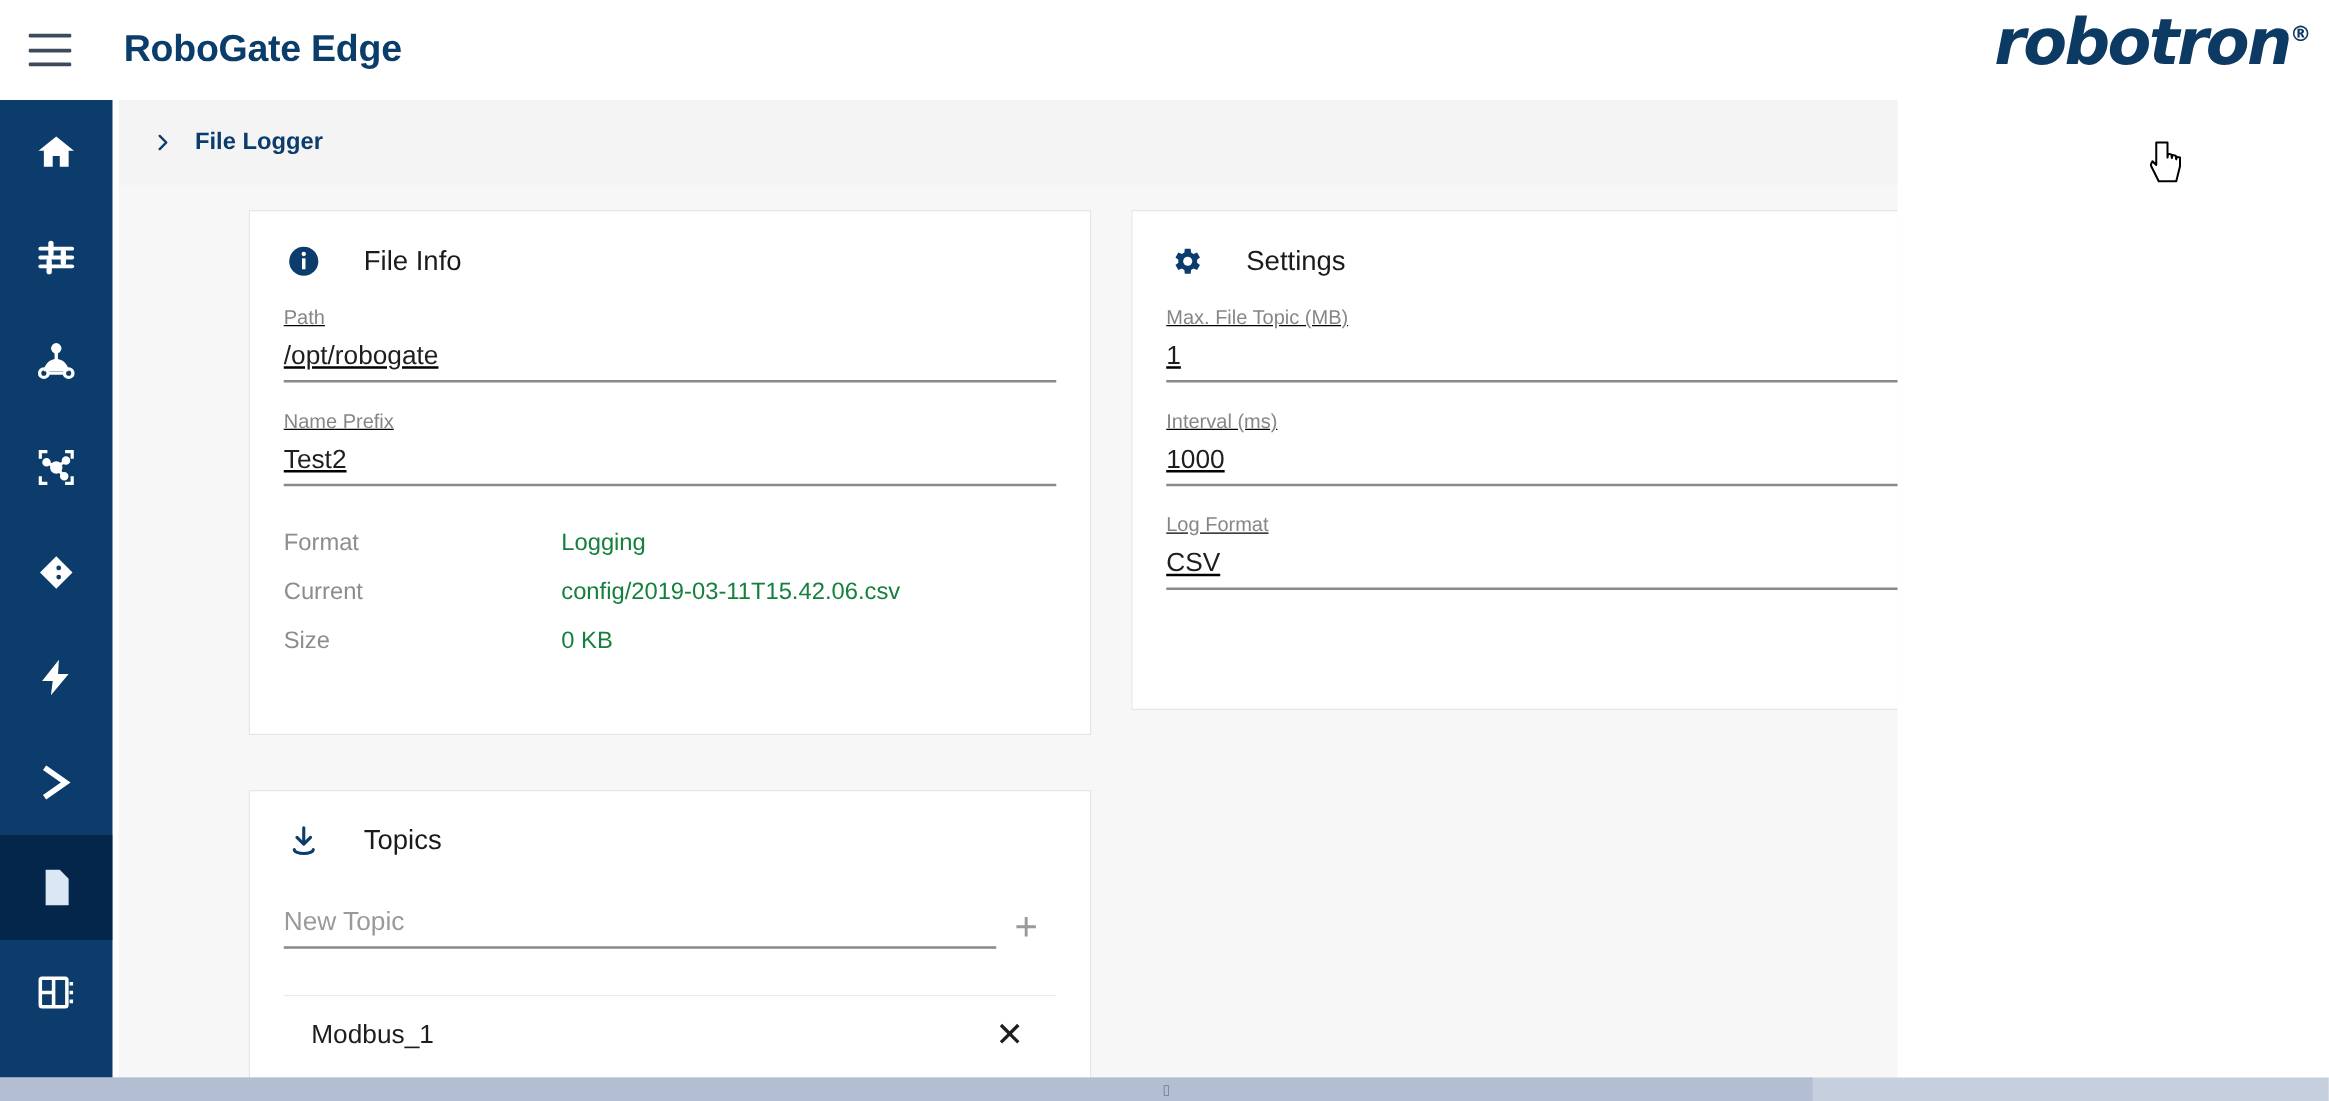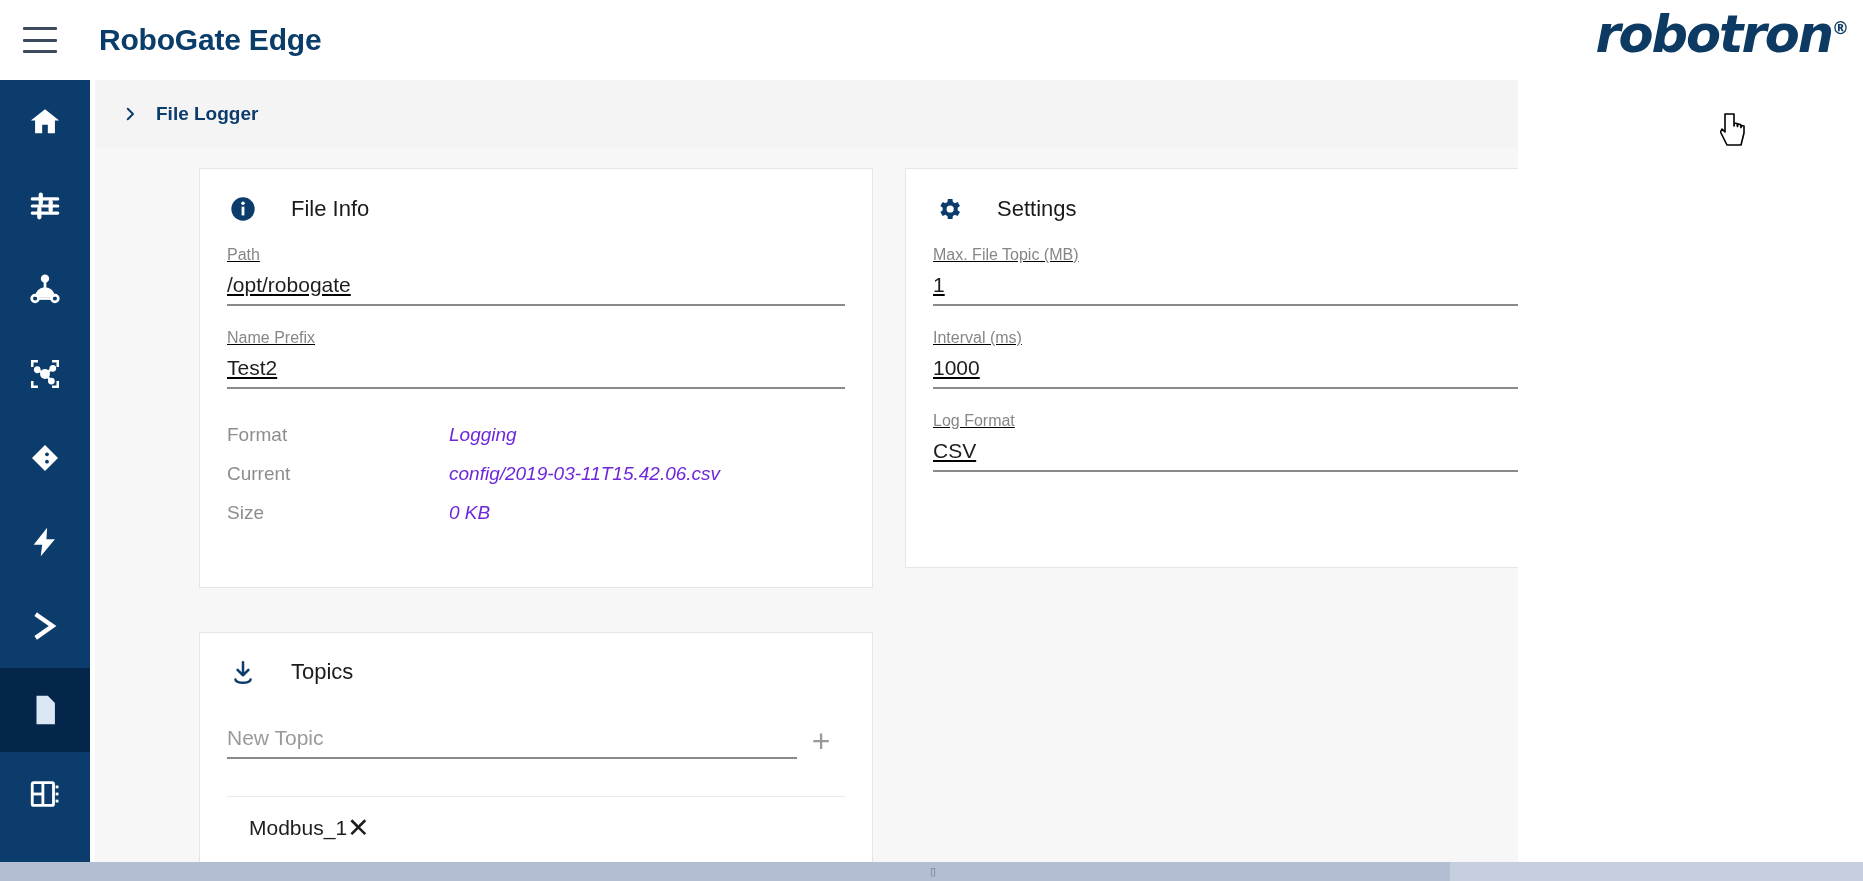--- a/index.html
+++ b/index.html
@@ -214,21 +214,21 @@
     border-top: 8px solid #4a4a4a;
   }
 
   .kv-list { margin: 26px 27px 0 27px; }
   .kv-row {
     display: flex;
     font-size: 19px;
     line-height: 39px;
   }
   .kv-key { width: 222px; color: #8d8d8d; }
-  .kv-val { color: #6d28d9; font-style: italic; }
+  .kv-val { color: #15803d; }
 
   
   .topic-add {
     margin: 36px 27px 0 27px;
     display: flex;
     align-items: flex-end;
   }
   .topic-input {
     flex: 1;
     font-size: 21px;
@@ -251,21 +251,21 @@
   .topic-divider {
     margin: 37px 27px 0 27px;
     height: 1px;
     background: #eaeaea;
   }
   .topic-row {
     margin: 0 27px;
     height: 62px;
     display: flex;
     align-items: center;
-    justify-content: flex-start;
+    justify-content: space-between;
   }
   .topic-name {
     font-size: 21px;
     color: #1e1e1e;
     padding-left: 22px;
   }
   .topic-x {
     font-size: 27px;
     color: #1e1e1e;
     padding-right: 26px;

